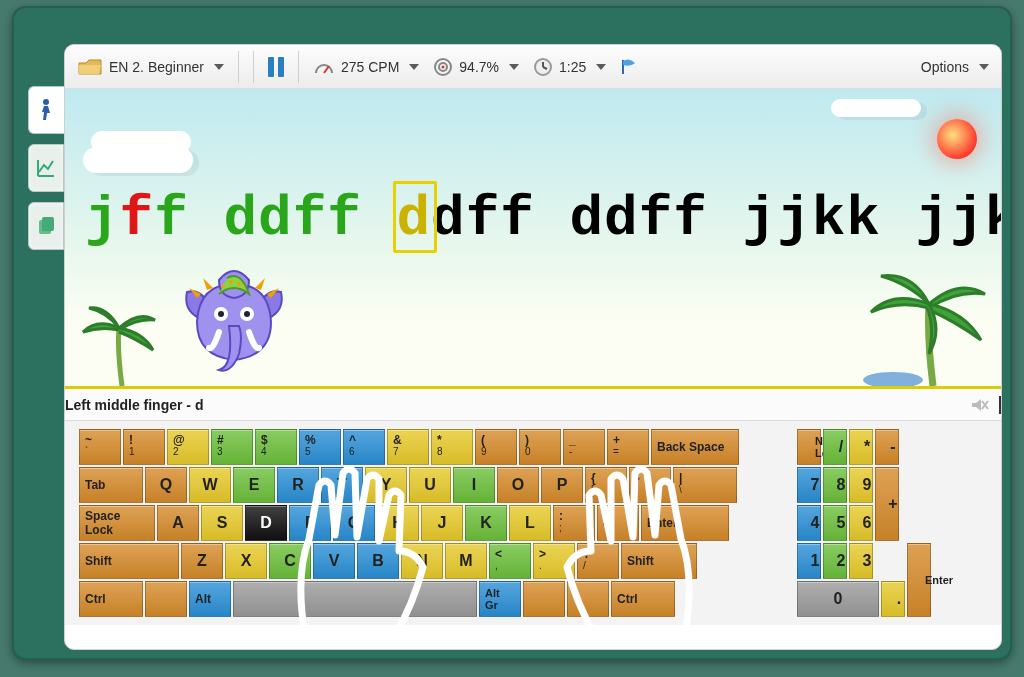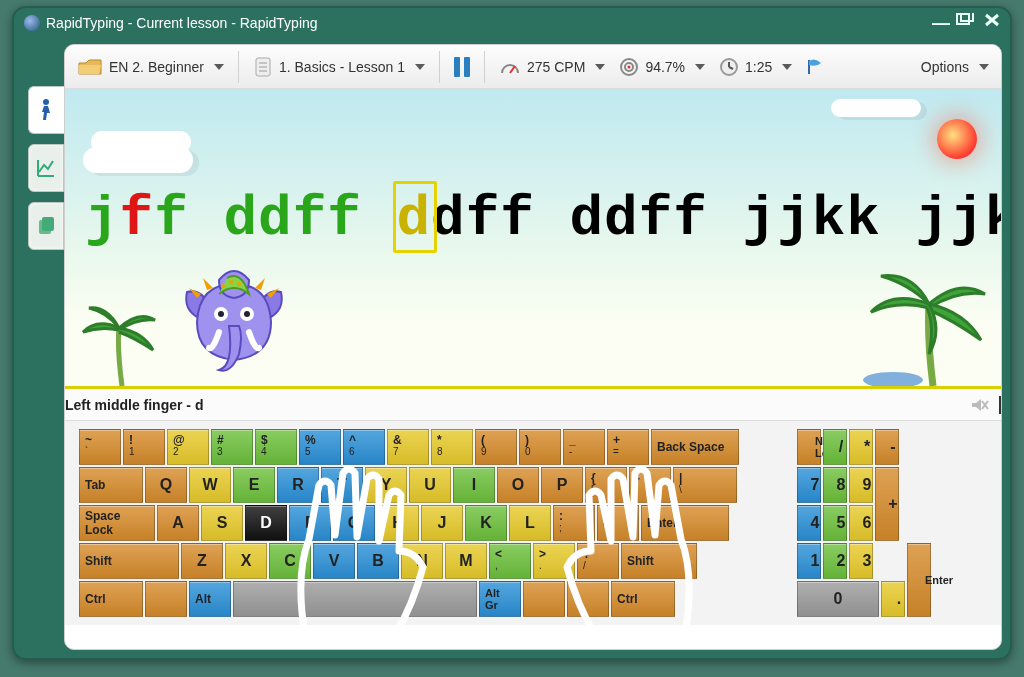--- a/index.html
+++ b/index.html
@@ -130,39 +130,20 @@
   .hands svg { display:block; }
 
   .app-icon { width:16px; height:16px; border-radius:50%; background:radial-gradient(circle at 35% 35%, #9be, #257); display:inline-block; }
 </style>
 </head>
 <body>
 
 <div class="desk">
   <div class="window">
 
-    <div class="titlebar">
-      <span class="app-icon"></span>
-      <span class="title">RapidTyping - Current lesson - RapidTyping</span>
-      <div class="winbtns">
-        <span class="winbtn-min">—</span>
-        <span class="winbtn-max">
-          <svg width="18" height="14">
-              <rect x="1" y="1" width="12" height="10" fill="none" stroke="#eafff6" stroke-width="2"></rect>
-              <rect x="5" y="-2" width="12" height="10" fill="none" stroke="#eafff6" stroke-width="2"></rect>
-            </svg>
-        </span>
-        <span class="winbtn-close">
-          <svg width="16" height="14">
-              <line x1="2" y1="2" x2="14" y2="12" stroke="#eafff6" stroke-width="3"></line>
-              <line x1="14" y1="2" x2="2" y2="12" stroke="#eafff6" stroke-width="3"></line>
-            </svg>
-        </span>
-      </div>
-    </div>
 
     <div class="sidetabs">
       <div class="sidetab active">
         <svg viewBox="0 0 20 24">
             <circle cx="10" cy="4" r="3" fill="#2760a8"></circle>
             <path d="M8 8 L12 8 L14 15 L11 15 L10 22 L7 22 L8 14 L6 14 Z" fill="#2760a8"></path>
           </svg>
       </div>
       <div class="sidetab">
         <svg viewBox="0 0 20 24">
@@ -186,32 +167,20 @@
           <span class="folder-icon">
             <svg width="26" height="22">
                 <path d="M2 7 L9 7 L12 4 L24 4 L24 18 L2 18 Z" fill="#e7b85a" stroke="#b88a24"></path>
                 <path d="M2 9 L24 9 L22 18 L2 18 Z" fill="#f2cd78"></path>
               </svg>
           </span>
           <span>EN 2. Beginner</span>
           <span class="caret"></span>
         </div>
         <div class="vsep"></div>
-        <div class="tb-item">
-          <span class="doc-icon">
-            <svg width="20" height="22">
-                <rect x="3" y="2" width="14" height="18" rx="2" fill="#eee" stroke="#aaa"></rect>
-                <line x1="6" y1="7" x2="14" y2="7" stroke="#999"></line>
-                <line x1="6" y1="11" x2="14" y2="11" stroke="#999"></line>
-                <line x1="6" y1="15" x2="14" y2="15" stroke="#999"></line>
-              </svg>
-          </span>
-          <span>1. Basics - Lesson 1</span>
-          <span class="caret"></span>
-        </div>
         <div class="vsep"></div>
         <div class="tb-item">
           <span class="pause-icon">
               <span></span>
               <span></span>
             </span>
         </div>
         <div class="vsep"></div>
         <div class="tb-item">
           <span class="gauge-icon">

